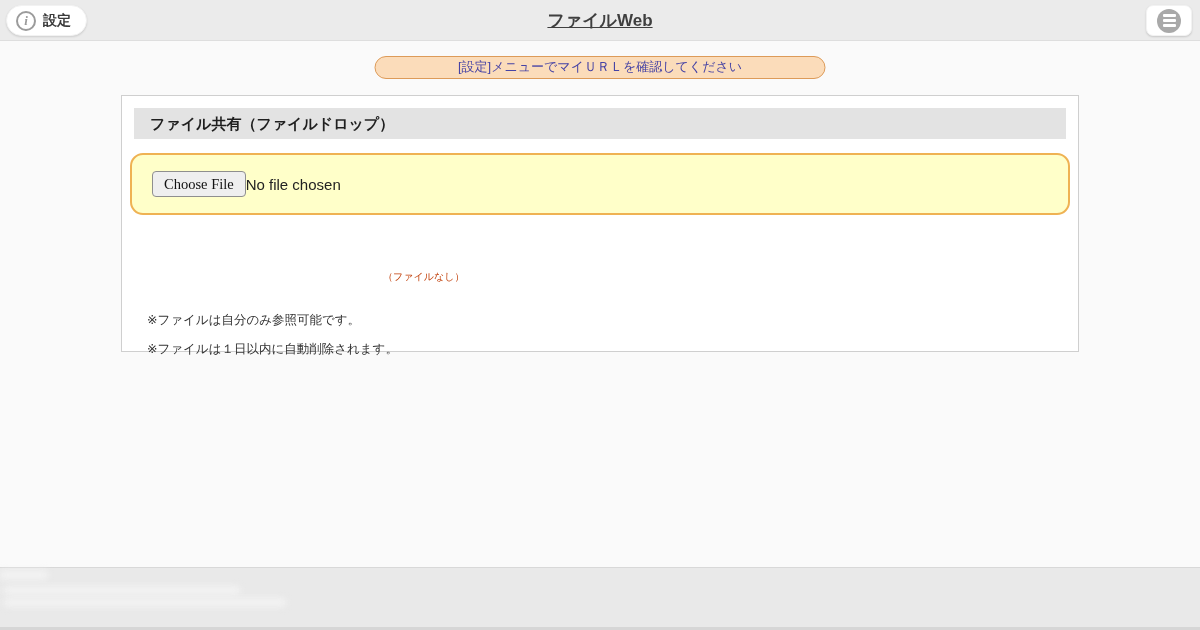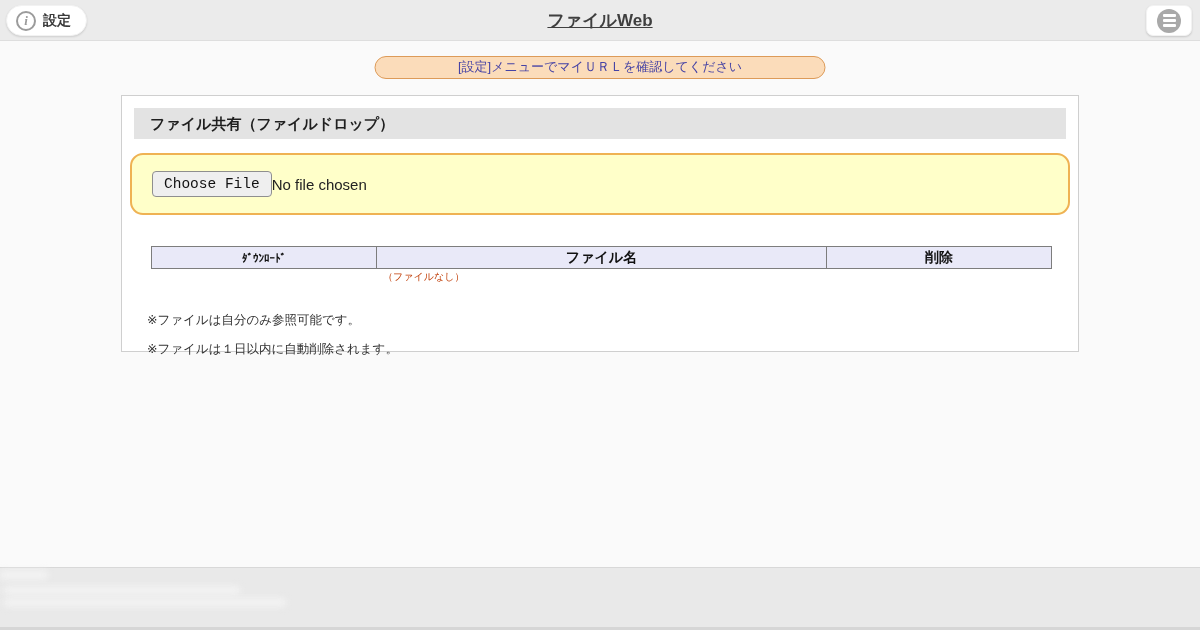--- a/index.html
+++ b/index.html
@@ -79,21 +79,21 @@
     position: absolute; left: 8px; top: 57px; width: 940px; height: 62px;
     background: var(--dropzone-bg, #ffffc9);
     border: 2px solid var(--dropzone-border, #efb253);
     border-radius: 13px;
     display: flex; align-items: center; padding-left: 20px;
   }
   .file-input-wrap { display: flex; align-items: center; }
   .choose-file {
     height: 26px; padding: 0 11px;
     background: #efefef; border: 1px solid #8f8f8f; border-radius: 4px;
-    font-family: Liberation Mono, monospace; font-size: 14.5px; color: #111111; cursor: pointer;
+    font-family: Liberation Serif, serif; font-size: 14.5px; color: #111111; cursor: pointer;
   }
   .file-status { font-size: 15px; color: #222222; }
 
   .files-table {
     position: absolute; left: 29px; top: 150px; width: 900px;
     border-collapse: collapse; table-layout: fixed;
   }
   .files-table th {
     border: 1px solid #7d7d7d;
     background: var(--table-header-bg, #e9e9f8);
@@ -158,29 +158,20 @@
   <section class="panel">
     <div class="panel-header">ファイル共有（ファイルドロップ）</div>
 
     <div class="dropzone">
       <div class="file-input-wrap">
         <button class="choose-file">Choose File</button>
         <span class="file-status">No file chosen</span>
       </div>
     </div>
 
-    <table class="files-table">
-      <thead>
-        <tr>
-          <th class="col-download">ﾀﾞｳﾝﾛｰﾄﾞ</th>
-          <th class="col-filename">ファイル名</th>
-          <th class="col-delete">削除</th>
-        </tr>
-      </thead>
-    </table>
 
     <div class="empty-message">（ファイルなし）</div>
 
     <div class="notes">
       <p>※ファイルは自分のみ参照可能です。</p>
       <p>※ファイルは１日以内に自動削除されます。</p>
     </div>
   </section>
 
   <footer class="footer">

